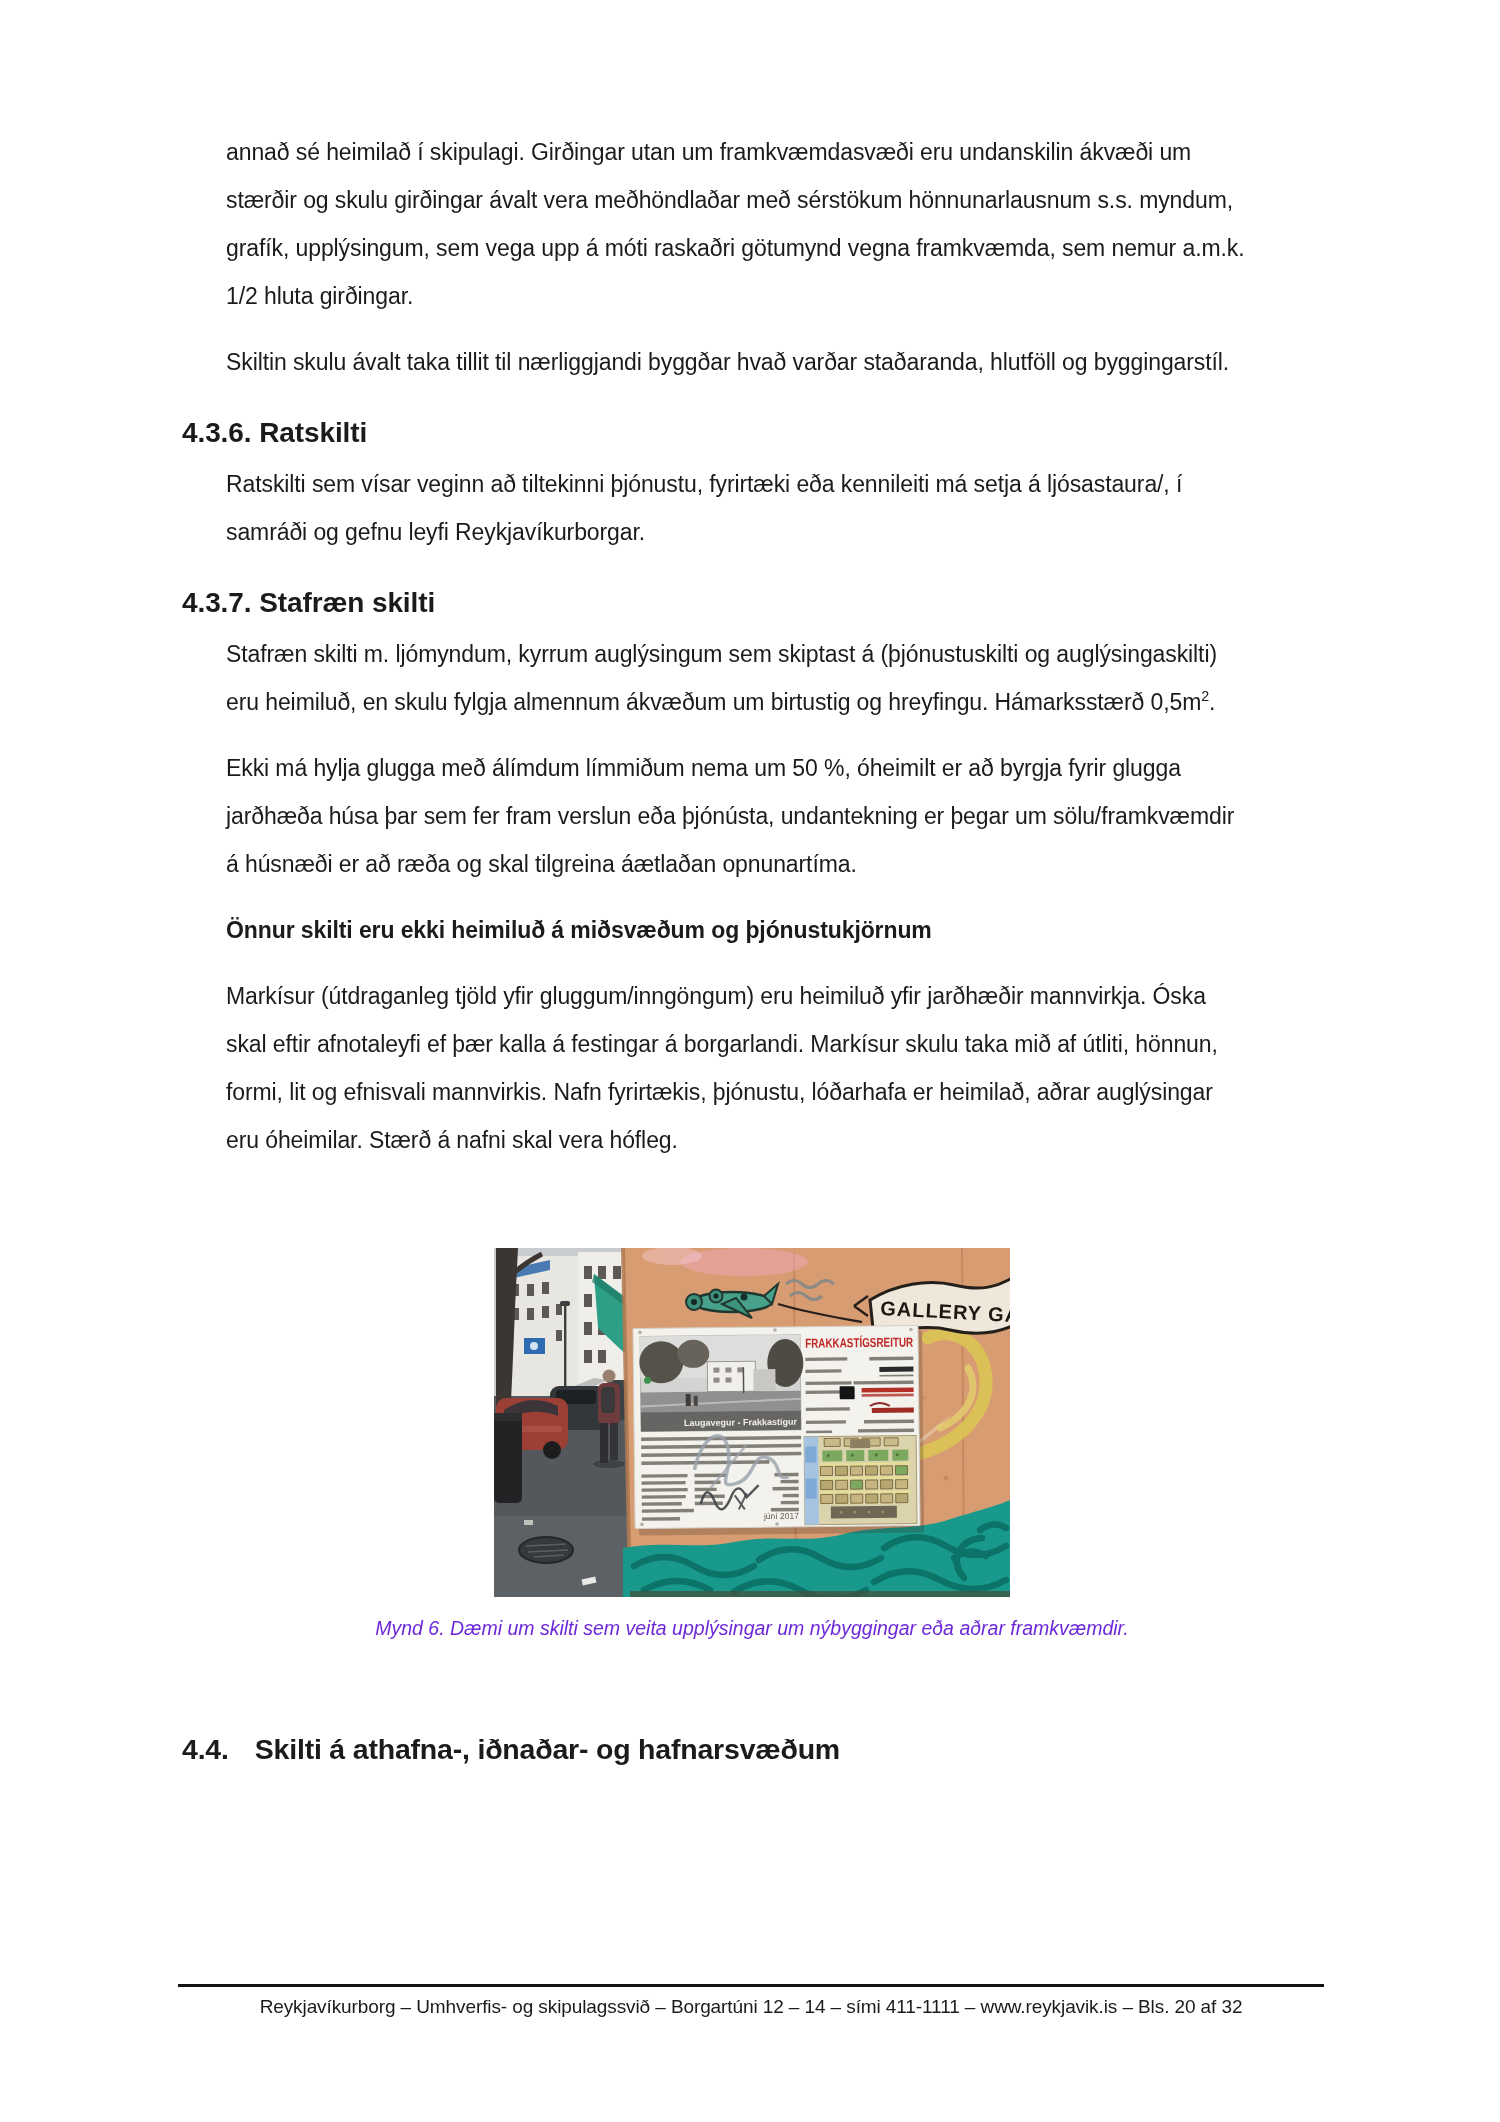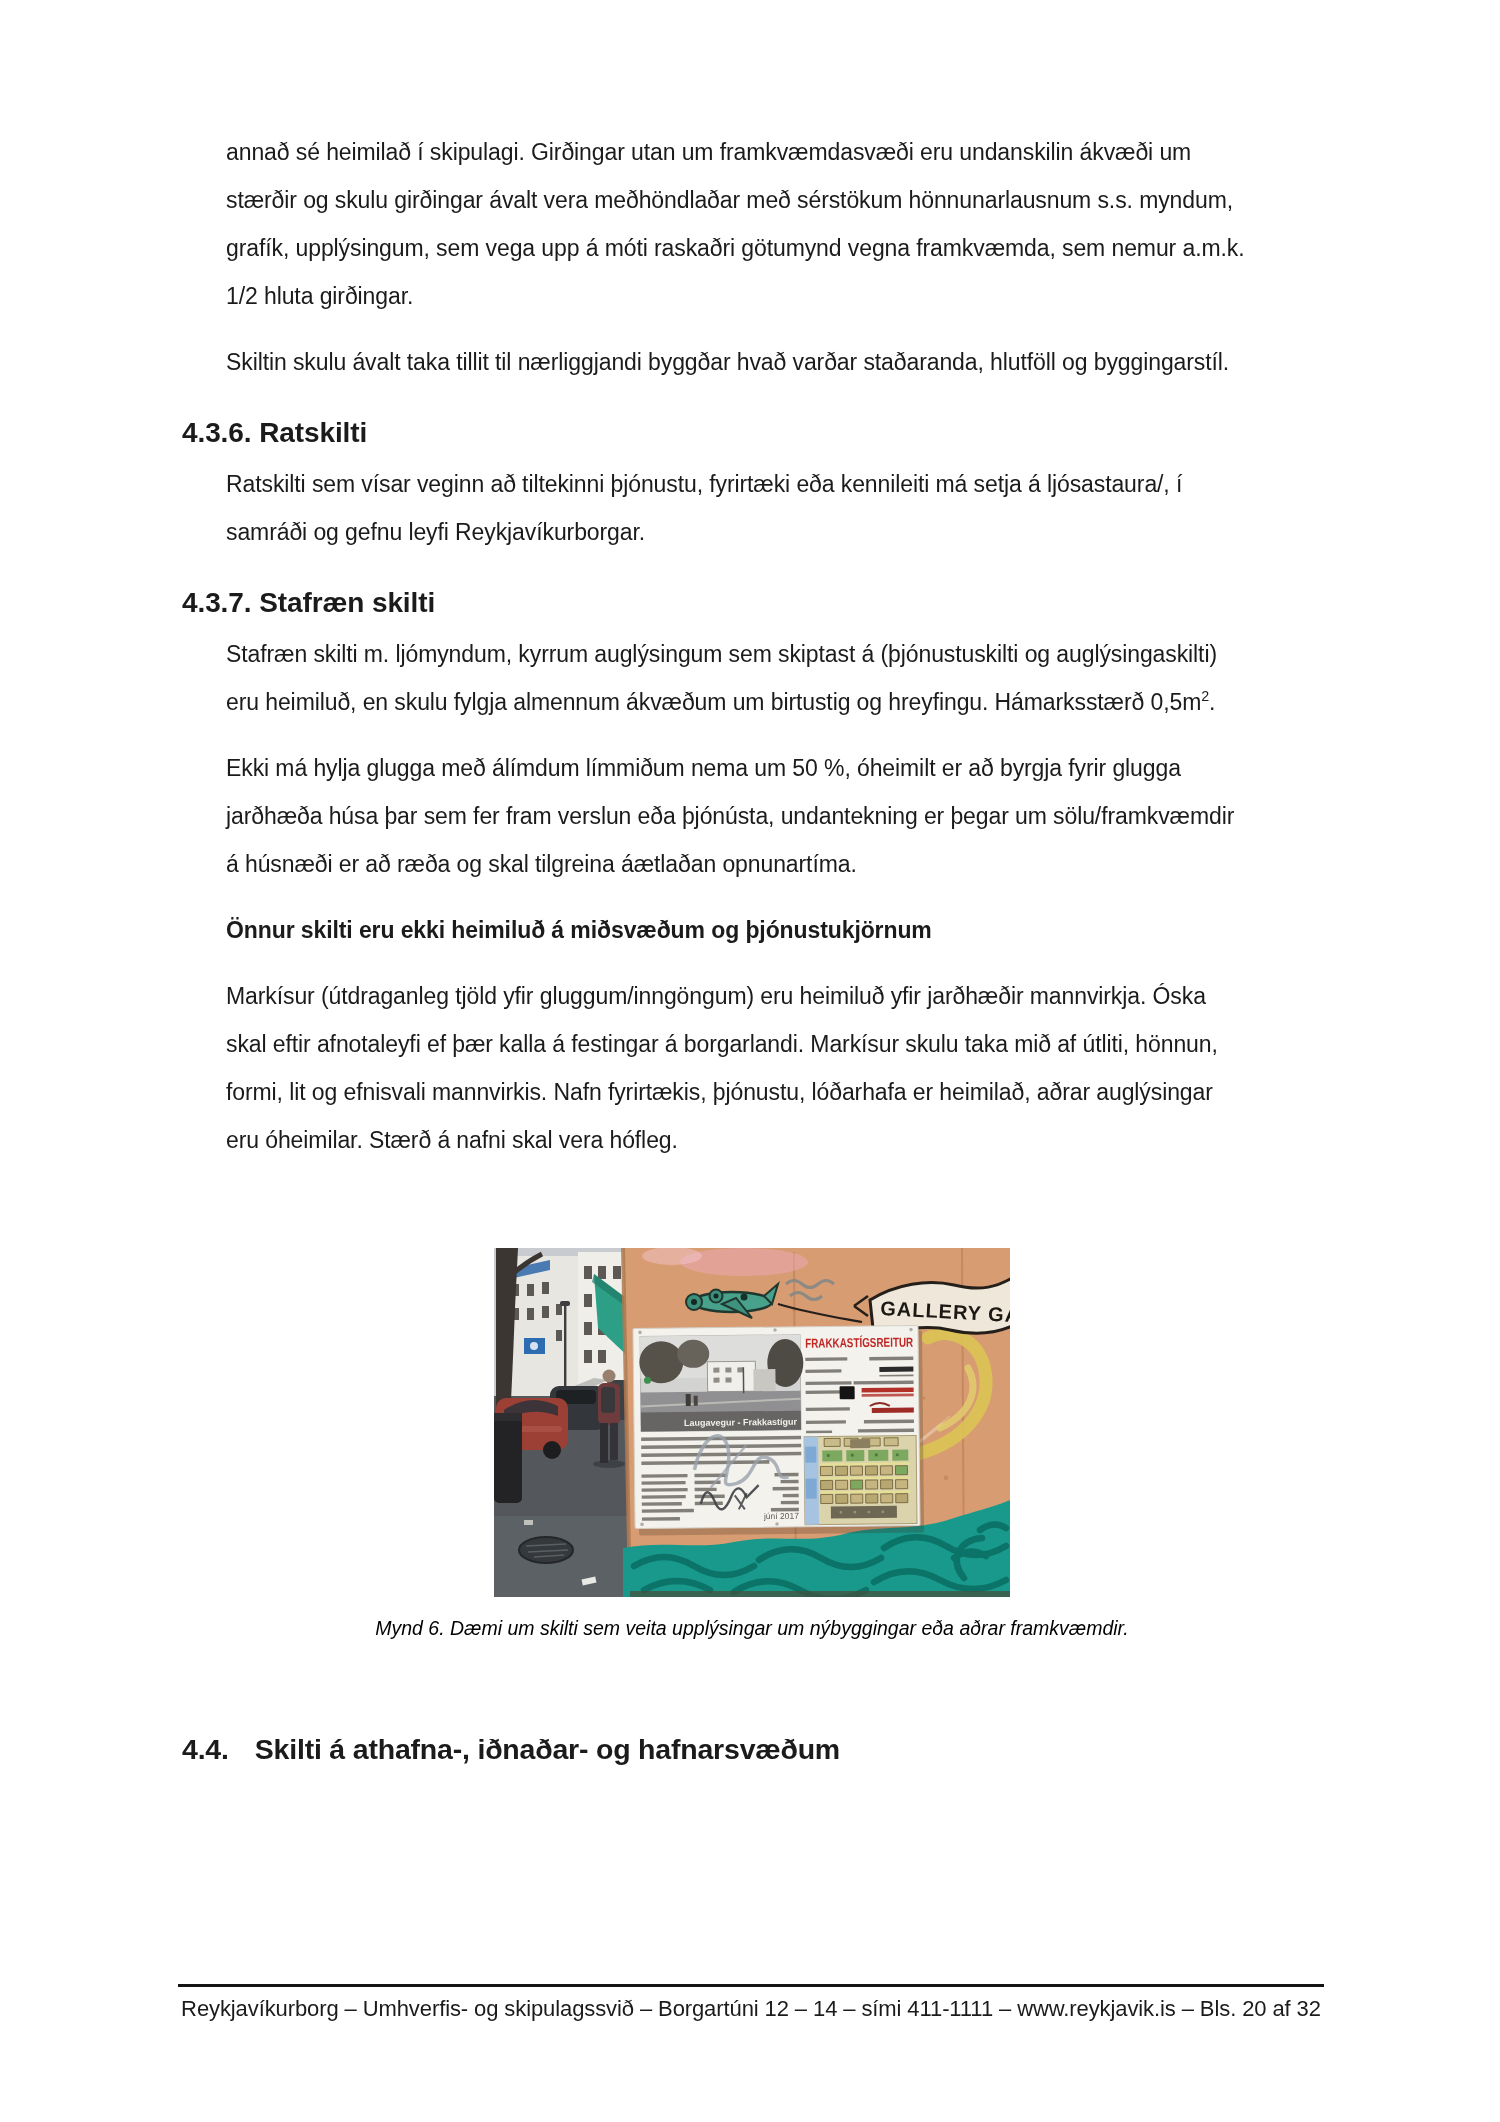--- a/index.html
+++ b/index.html
@@ -11,27 +11,27 @@
   .content { padding:128px 178px 0 182px; }
   .p { margin:0 0 18px 0; }
   .ln { font-size:23px; line-height:48px; letter-spacing:-0.1px; white-space:nowrap;margin-left:44px; }
   h3 { margin:30px 0 10px 0; font-size:28px; line-height:34px; font-weight:700; letter-spacing:-0.1px; }
   sup { font-size:0.62em; vertical-align:super; line-height:0; }
   .bold-note .ln { font-weight:700; }
   .figure { width:516px; margin:84px auto 0 auto; }
   .figure svg { display:block; }
   .caption {
     margin:18px 0 0 0; text-align:center; font-style:italic;
-    font-size:19.5px; line-height:26px; color:#000000;
+    font-size:19.5px; line-height:26px; color:#6d28d9;
   }
   h2 { margin:88px 0 0 0; font-size:28.5px; line-height:40px; font-weight:700; letter-spacing:-0.2px; }
   .h2title { margin-left:26px; }
   .footer { position:absolute; left:178px; right:176px; top:1984px; }
   .footer-rule { height:0; border-top:3.5px solid #141414; }
-  .footer-text { margin-top:9px; text-align:center; font-size:22px; color:#1b1b1b; letter-spacing:-0.1px; white-space:nowrap; }
+  .footer-text { margin-top:9px; text-align:center; font-size:19px; color:#1b1b1b; letter-spacing:-0.1px; white-space:nowrap; }
 </style>
 </head>
 <body>
 
 <div class="page">
   <div class="content">
 
     <div class="p">
       <div class="ln">annað sé heimilað í skipulagi. Girðingar utan um framkvæmdasvæði eru undanskilin ákvæði um</div>
       <div class="ln">stærðir og skulu girðingar ávalt vera meðhöndlaðar með sérstökum hönnunarlausnum s.s. myndum,</div>

